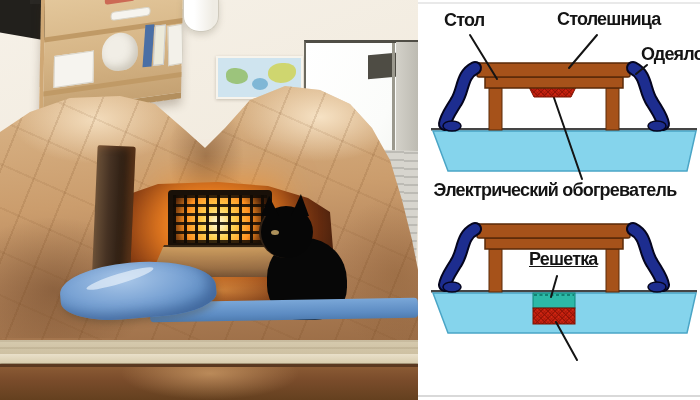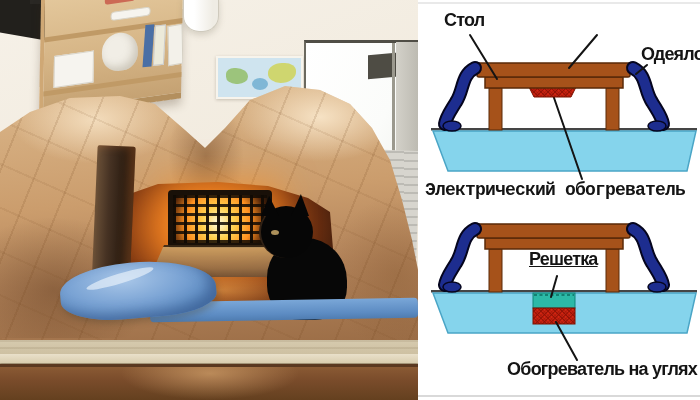--- a/index.html
+++ b/index.html
@@ -154,21 +154,21 @@
   
   .diagram { position:absolute; left:418px; top:0; width:282px; height:400px; background:#ffffff; }
   .diagram .topline { position:absolute; left:0; top:2px; width:100%; height:2px; background:#e9e9e9; }
   .diagram .baseline { position:absolute; left:0; bottom:3px; width:100%; height:2px; background:#d9d9d9; }
   .dg-svg { position:absolute; left:0; top:0; }
   .dg-label { position:absolute; color:#141414; font-size:18px; font-weight:bold;
               letter-spacing:-0.8px; white-space:nowrap; }
   .lbl-table    { left:26px;  top:10px; }
   .lbl-tabletop { left:139px; top:9px; }
   .lbl-blanket  { left:223px; top:44px; }
-  .lbl-electric { left:0; top:180px; width:274px; text-align:center;font-family:Liberation Mono, monospace; }
+  .lbl-electric { left:0; top:180px; width:274px; text-align:center; }
   .lbl-grate    { left:111px; top:249px;text-decoration:underline; }
   .lbl-charcoal { right:3px;  top:359px; }
 </style>
 </head>
 <body>
 
 <div class="screen">
 
   <div class="photo">
     <div class="corner-dark"></div>
@@ -301,20 +301,20 @@
           <path d="M633,229 C647,236 644,251 652,263 C658,273 662,278 663,285" fill="none" stroke="#1d2d8f" stroke-width="10" stroke-linecap="round"></path>
           <ellipse cx="657" cy="287" rx="9" ry="5" fill="#1d2d8f" stroke="#05051e" stroke-width="1.5"></ellipse>
         </g>
 
         <line x1="557" y1="276" x2="551" y2="297" stroke="#141414" stroke-width="2" stroke-linecap="round"></line>
         <line x1="556" y1="322" x2="577" y2="360" stroke="#141414" stroke-width="2" stroke-linecap="round"></line>
       </g>
     </svg>
 
     <div class="dg-label lbl-table">Стол</div>
+    <div class="dg-label lbl-tabletop">Столешница</div>
     <div class="dg-label lbl-blanket">Одеяло</div>
     <div class="dg-label lbl-electric">Электрический обогреватель</div>
     <div class="dg-label lbl-grate">Решетка</div>
-    <div class="dg-label lbl-charcoal">Обогреватель на углях</div>
 
     <div class="baseline"></div>
   </div>
 </div>
 
 </body></html>

